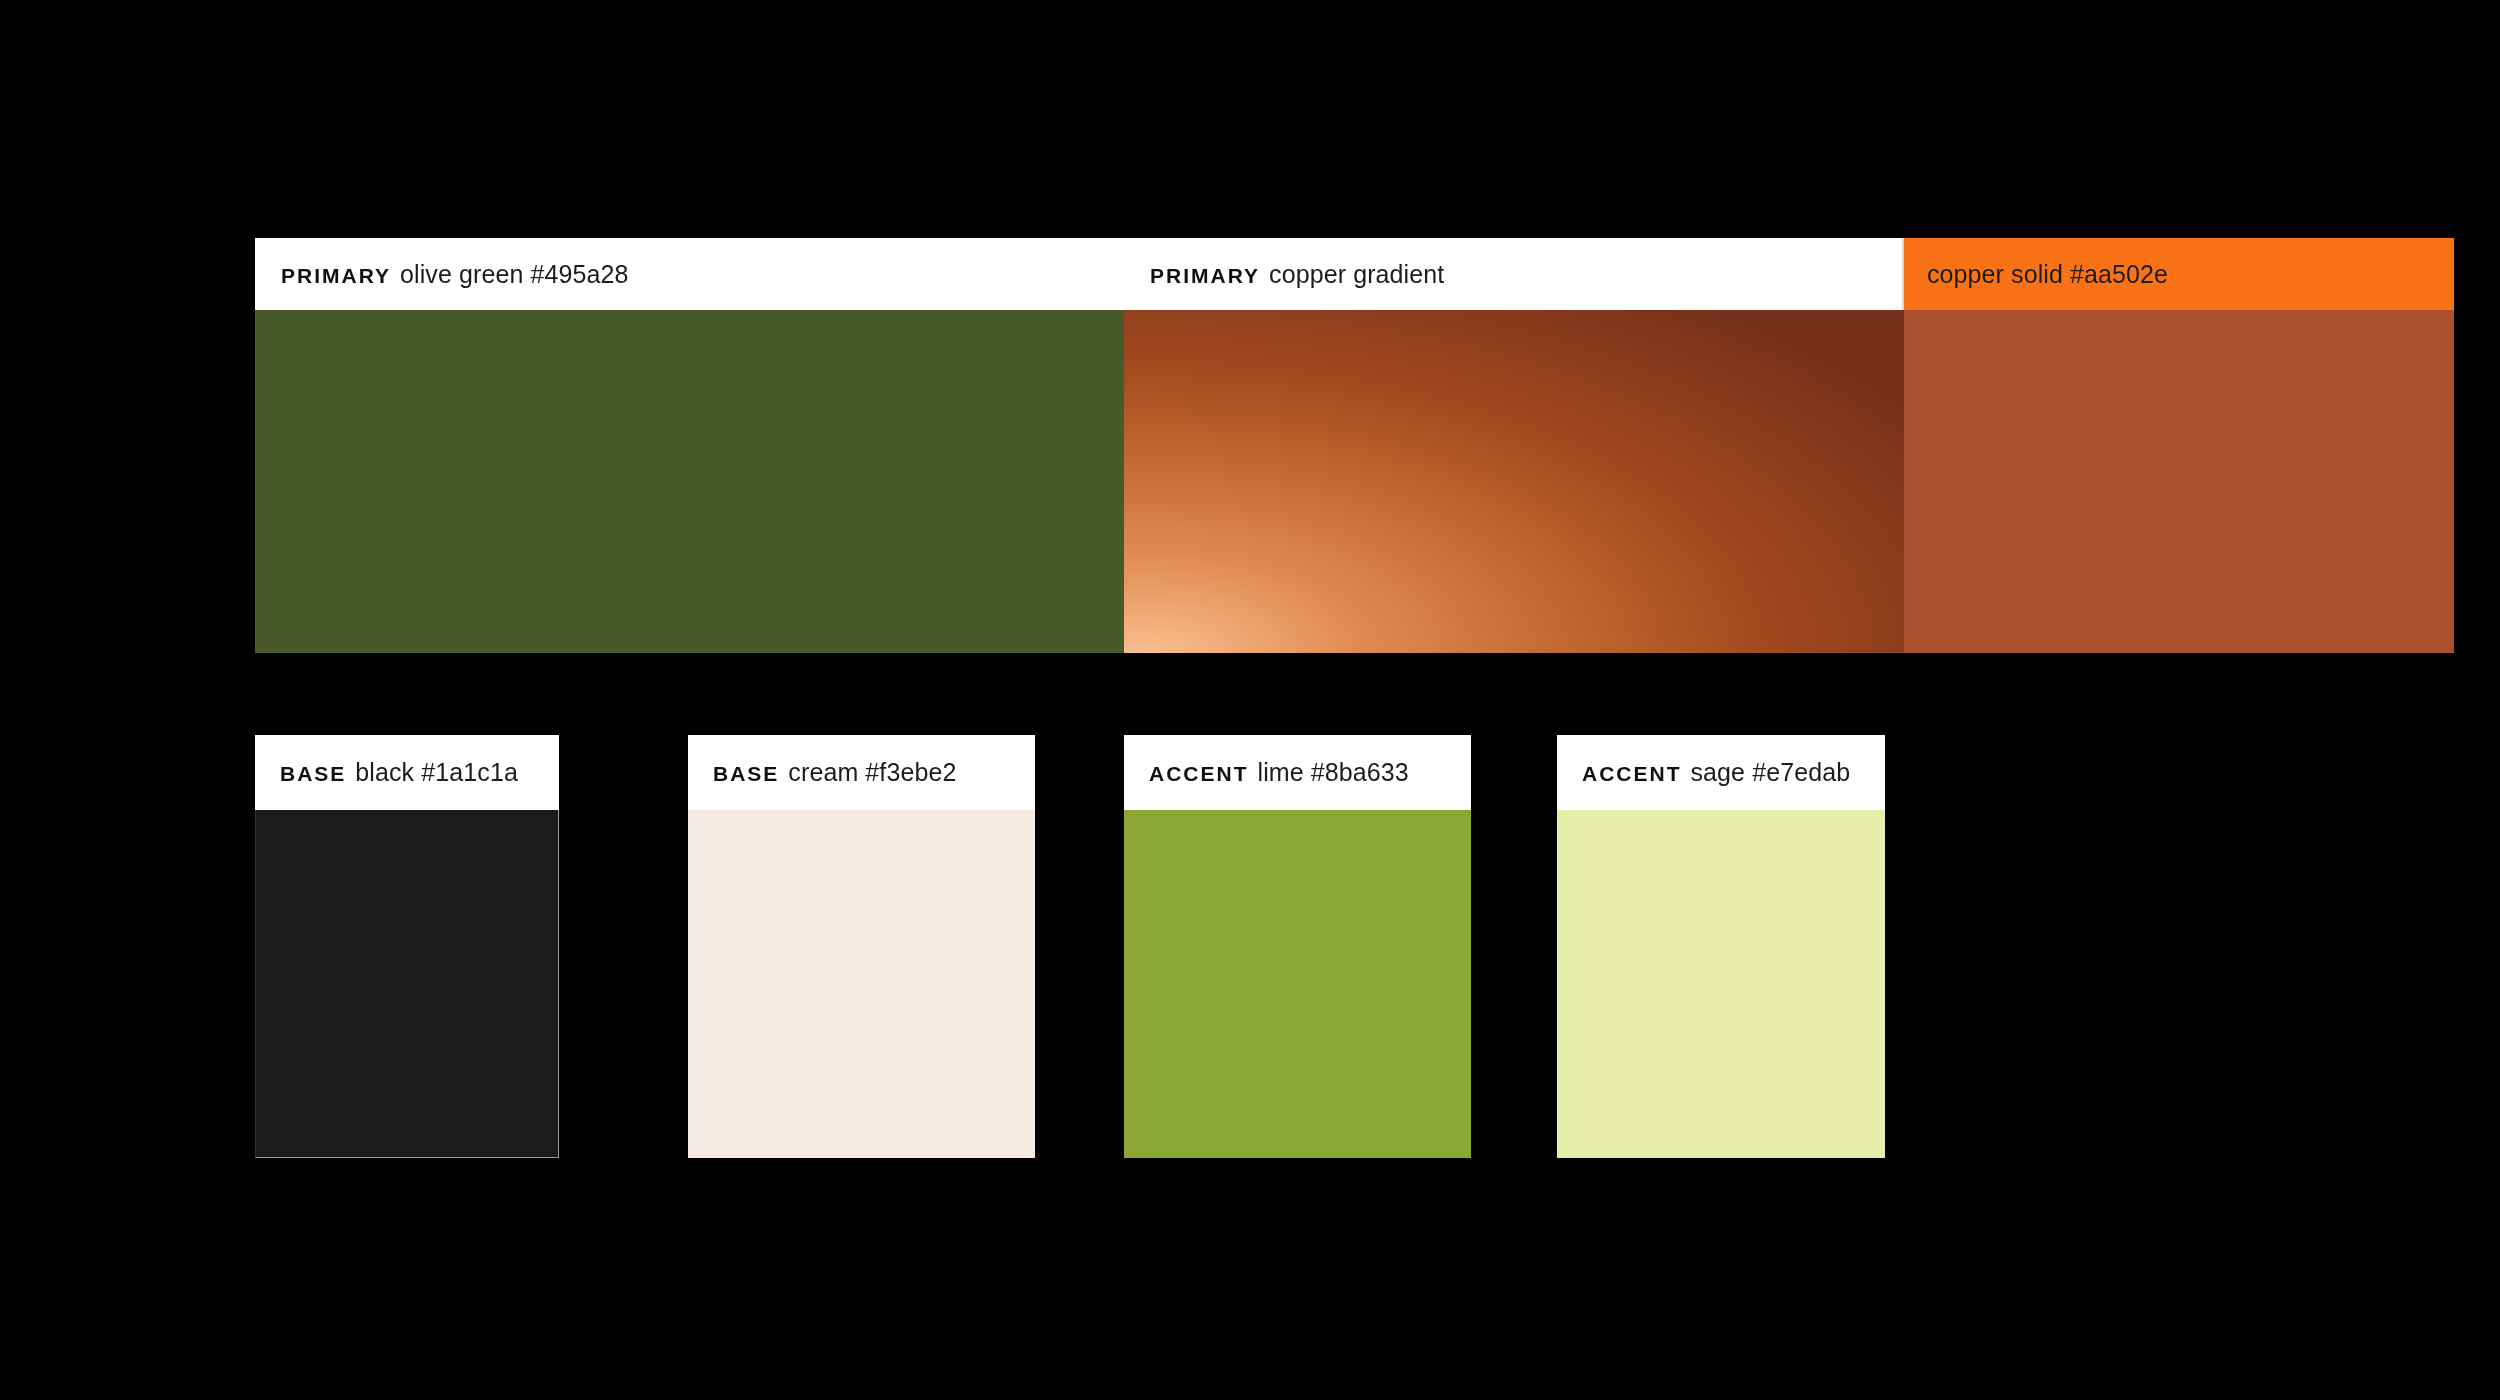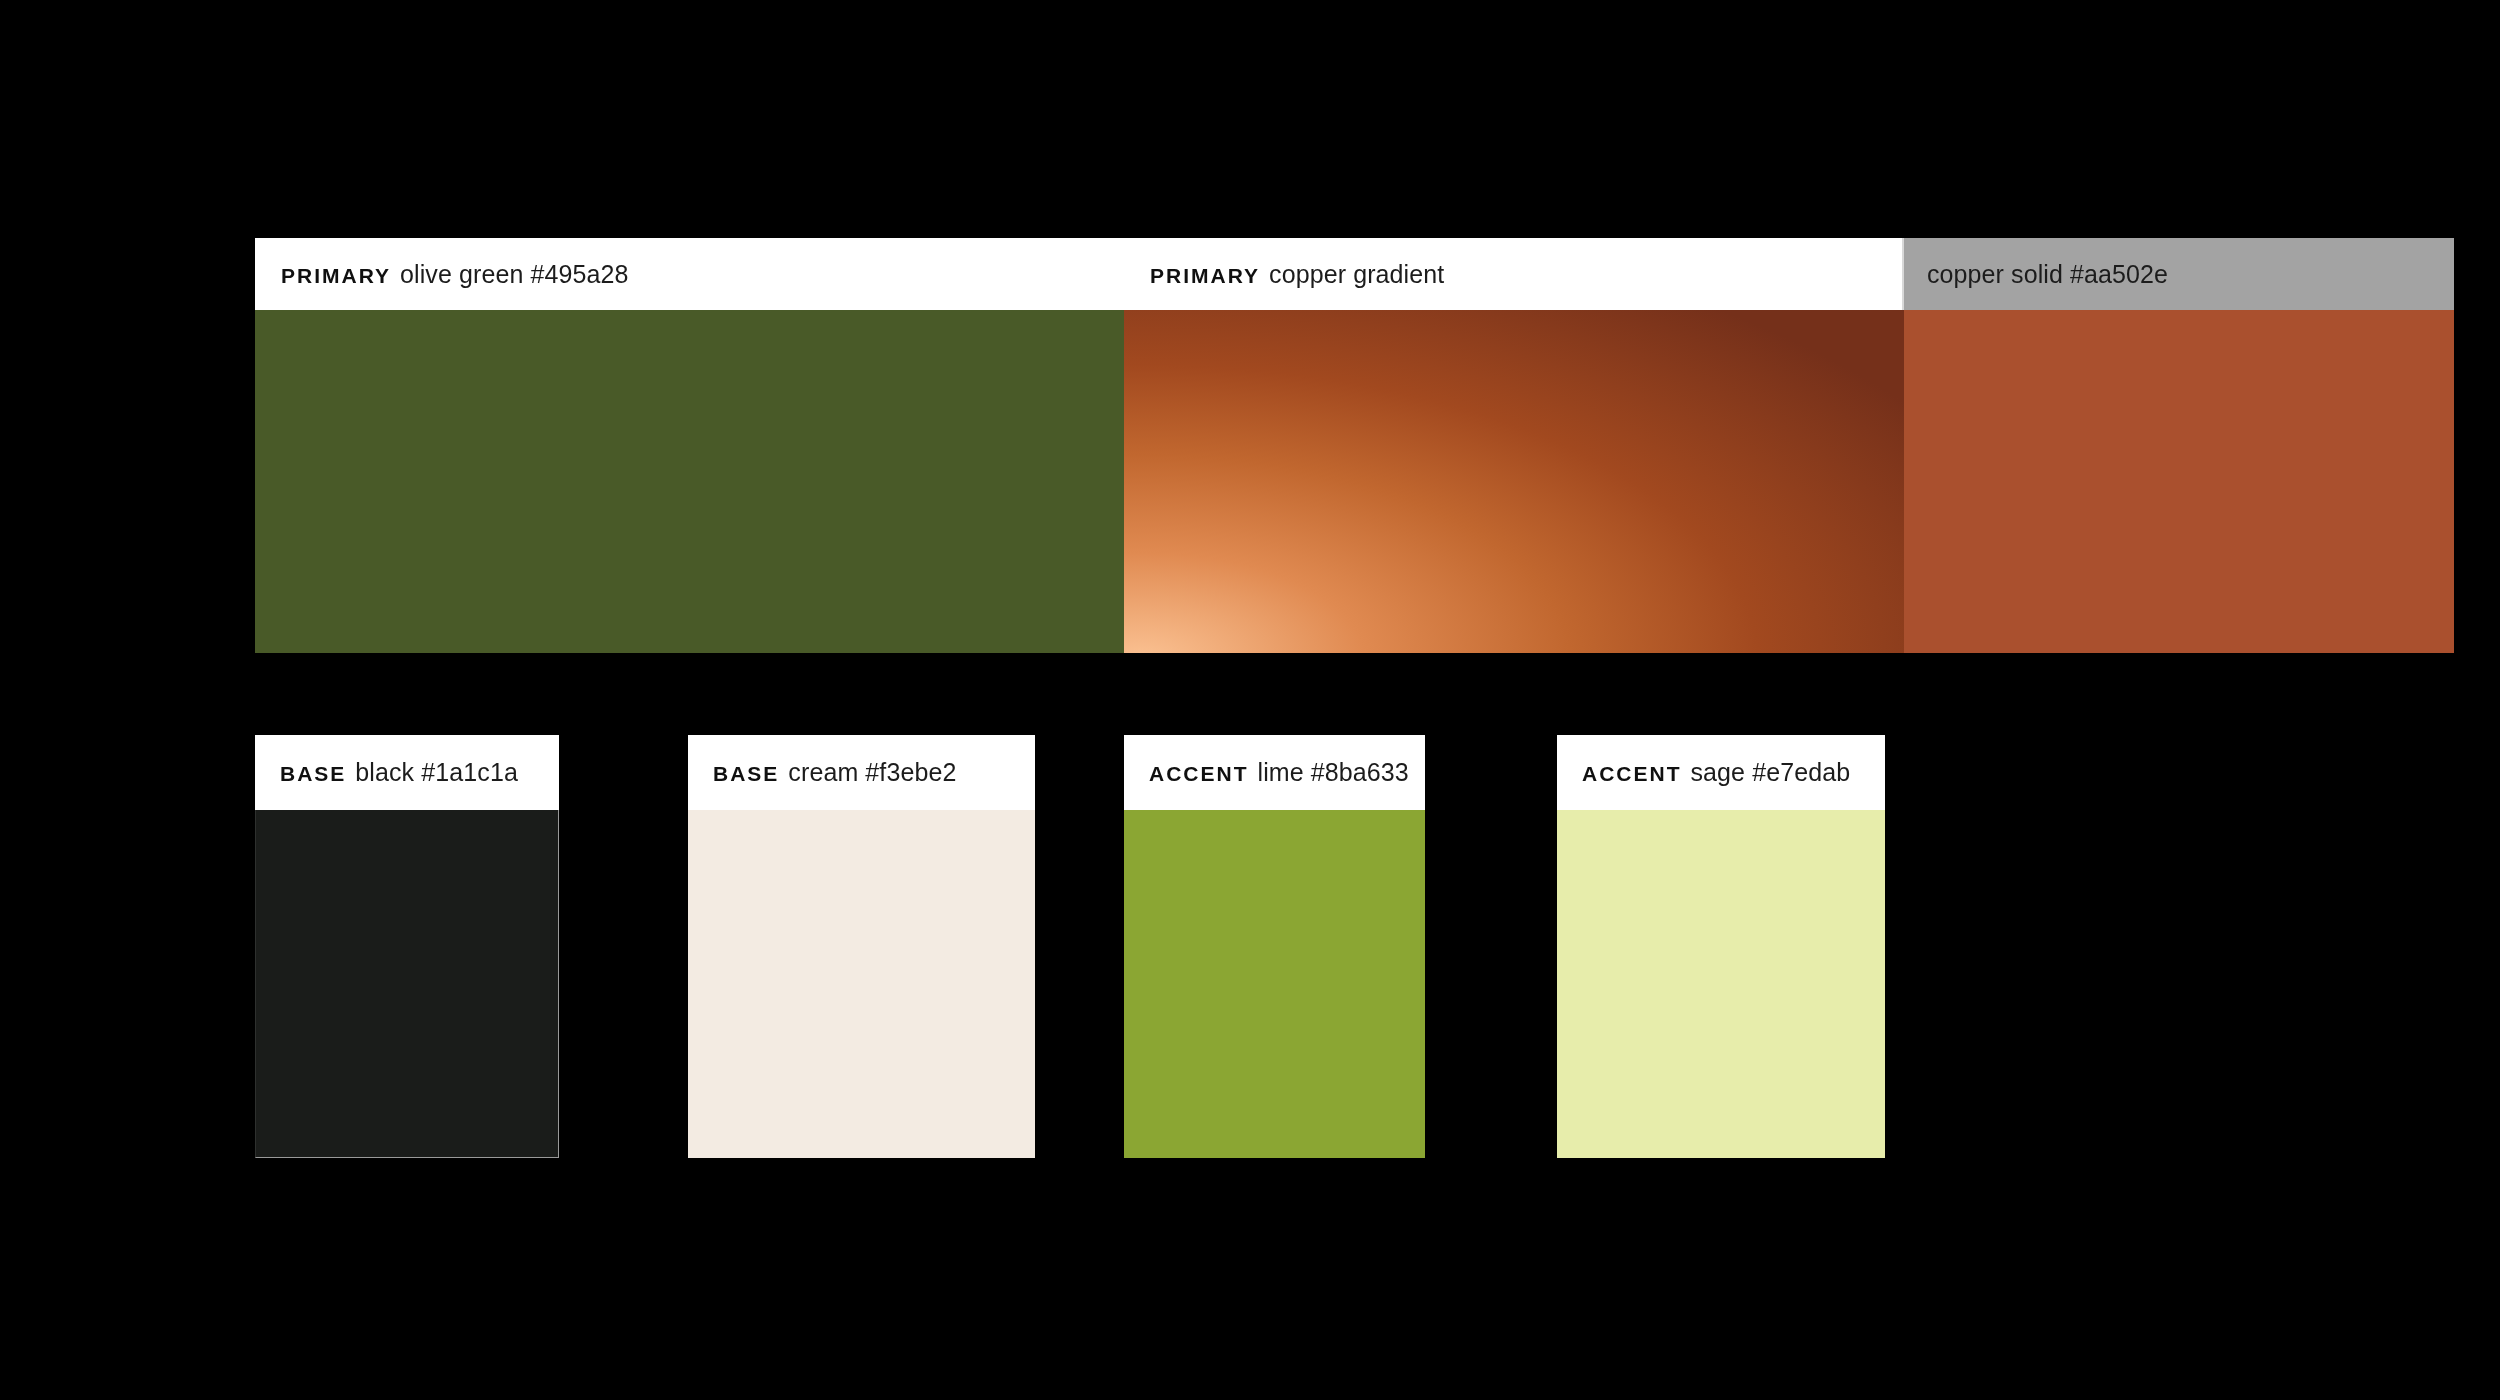--- a/index.html
+++ b/index.html
@@ -111,21 +111,21 @@
     width: 2px;
     background: #d8d8d8;
     flex: 0 0 2px;
   }
   #card-copper .label-right {
     box-sizing: border-box;
     flex: 1 1 auto;
     display: flex;
     align-items: center;
     padding-left: 23px;
-    background: #a3a3a3;
+    background: #f97316;
     white-space: nowrap;
     overflow: hidden;
   }
   #card-copper .swatch-row {
     display: flex;
     width: 100%;
     height: 343px;
   }
   #card-copper .swatch-gradient {
     width: 780px;
@@ -169,21 +169,21 @@
   #card-cream {
     left: 688px;
     top: 735px;
     width: 347px;
   }
   #card-cream .card-swatch { background: #f3ebe2; }
 
   #card-lime {
     left: 1124px;
     top: 735px;
-    width: 301px;
+    width: 347px;
   }
   #card-lime .card-swatch { background: #8ba633; }
 
   #card-sage {
     left: 1557px;
     top: 735px;
     width: 328px;
   }
   #card-sage .card-swatch { background: #e7edab; }
 </style>

